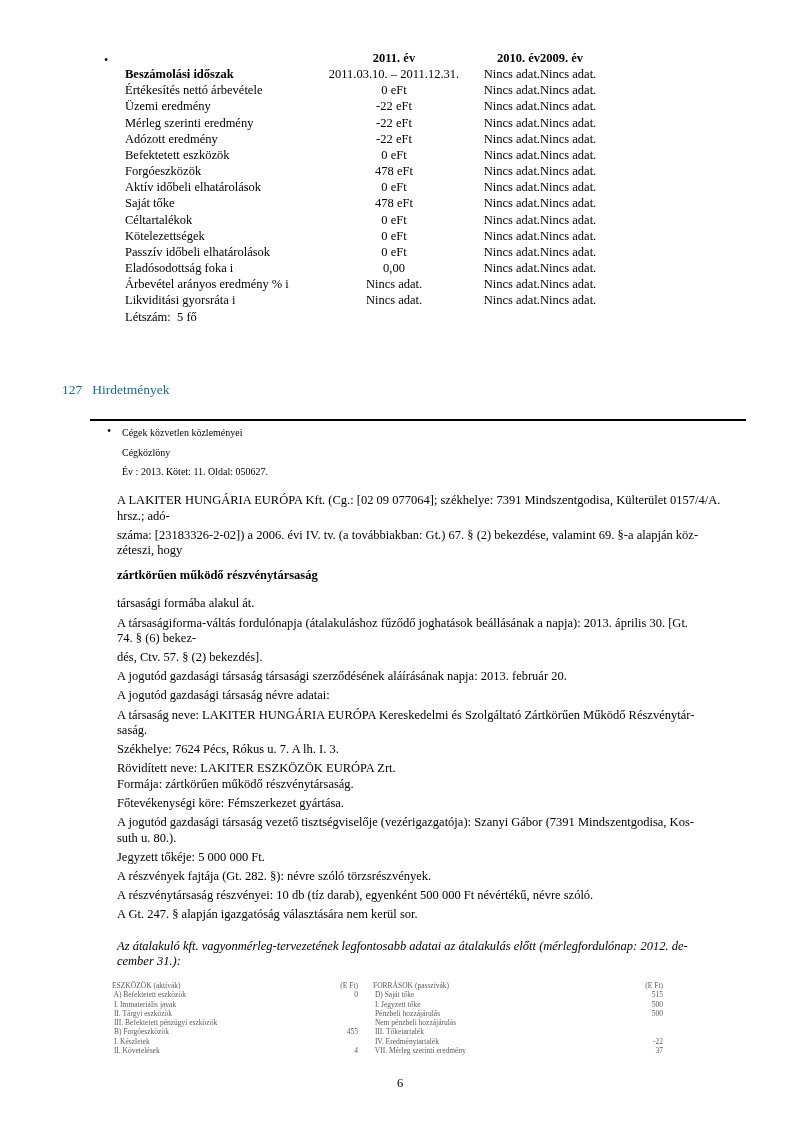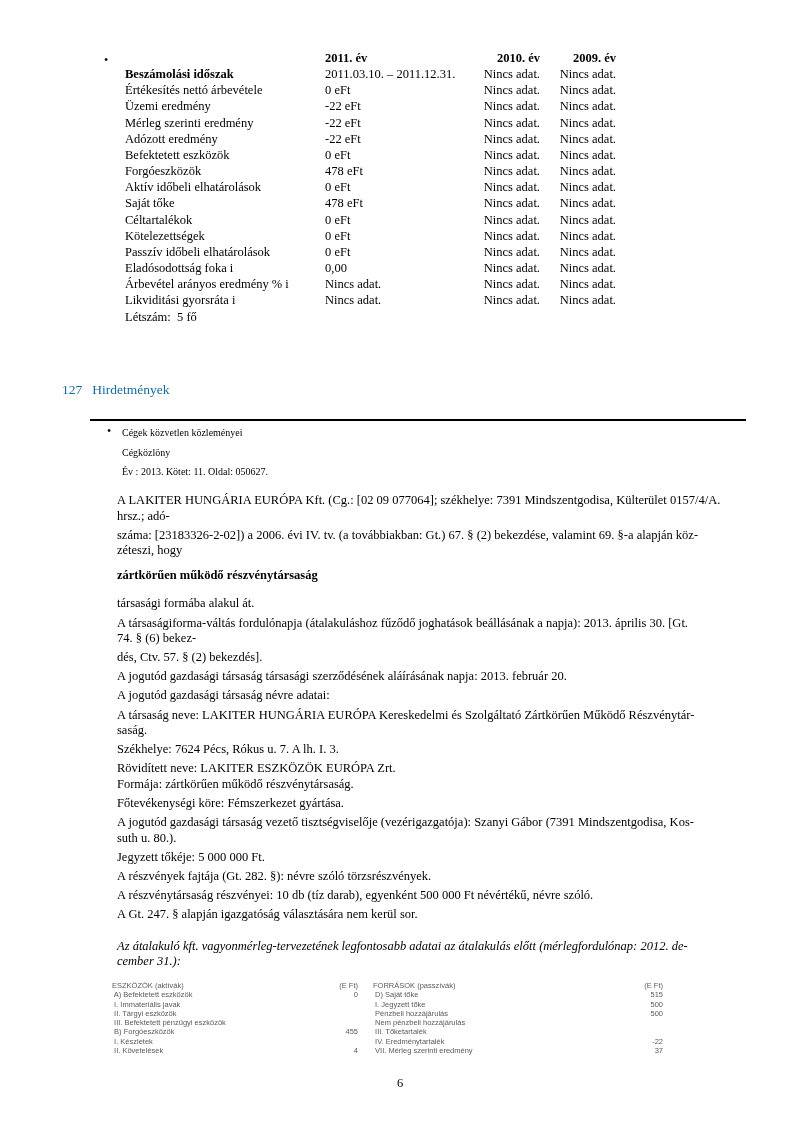--- a/index.html
+++ b/index.html
@@ -5,23 +5,23 @@
   html,body{margin:0;padding:0;background:#ffffff;}
   .page{position:relative;width:800px;height:1131px;background:#ffffff;overflow:hidden;
         font-family:"Liberation Serif", serif;color:#000;}
 
   
   .report-bullet{position:absolute;left:104px;top:53px;font-size:12px;}
   .report-table{position:absolute;left:125px;top:50px;border-collapse:collapse;
                 font-size:12.5px;line-height:16.15px;}
   .report-table td{padding:0;white-space:pre;vertical-align:top;}
   .report-table td.lbl{width:200px;text-align:left;}
-  .report-table td.v1{width:138px;text-align:left;}
+  .report-table td.v1{width:138px;text-align:center;}
   .report-table td.v2{width:77px;text-align:right;}
-  .report-table td.v3{width:76px;text-align:right;}
+  .report-table td.v3{width:76px;text-align:left;}
   .report-table .hdr{font-weight:bold;}
   .report-table .blbl{font-weight:bold;}
 
   
   .section-heading{position:absolute;left:62px;top:371px;font-size:13.5px;font-weight:normal;}
   .section-heading .num{margin-right:10px;}
 
   .rule{position:absolute;left:90px;top:419px;width:656px;height:2px;background:#000;}
 
   
@@ -34,21 +34,21 @@
   .par{margin:3.5px 0 0 0;white-space:pre-line;}
   .par:first-child{margin-top:0;}
   .par.gap-l{margin-top:9px;}
   .par.gap-xl{margin-top:13px;}
   .par.gap-xxl{margin-top:16px;}
   .par.bold{font-weight:bold;}
   .par.italic{font-style:italic;}
 
   
   .balance{position:absolute;left:112px;top:981px;display:flex;
-           font-family:Liberation Sans, sans-serif;font-size:7.5px;line-height:9.3px;color:#5a5a5a;}
+           font-family:Liberation Serif, serif;font-size:7.5px;line-height:9.3px;color:#5a5a5a;}
   .bal-col{display:block;}
   .bal-col.left{width:246px;}
   .bal-col.right{width:290px;margin-left:15px;}
   .bal-row{display:flex;justify-content:space-between;white-space:pre;}
   .bal-row .val{text-align:right;}
 
   .page-number{position:absolute;left:0;top:1076px;width:800px;text-align:center;font-size:12.5px;}
 </style>
 </head>
 <body>

